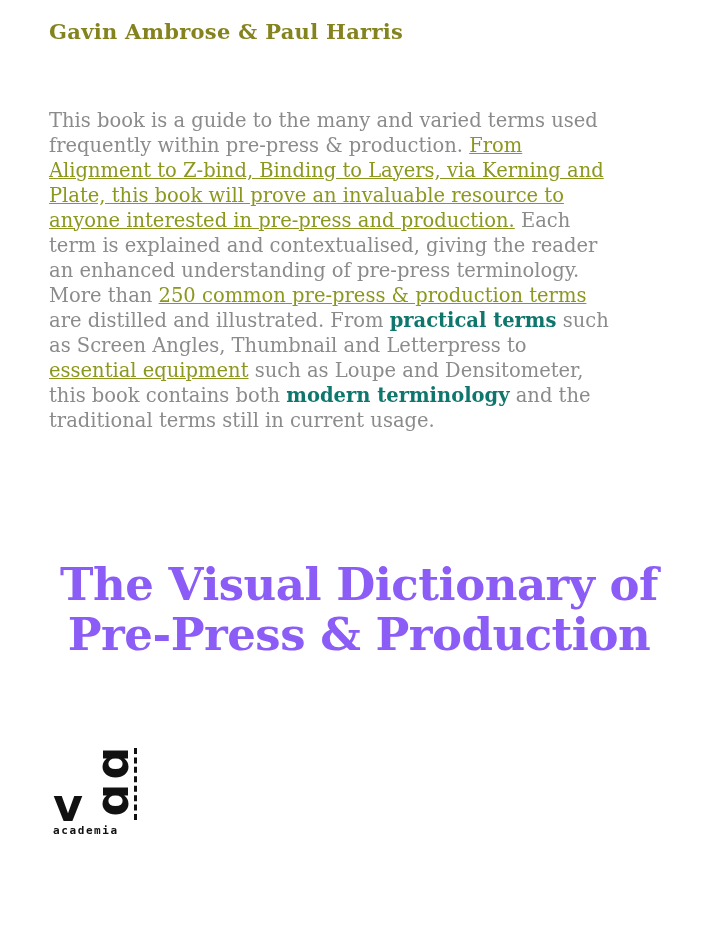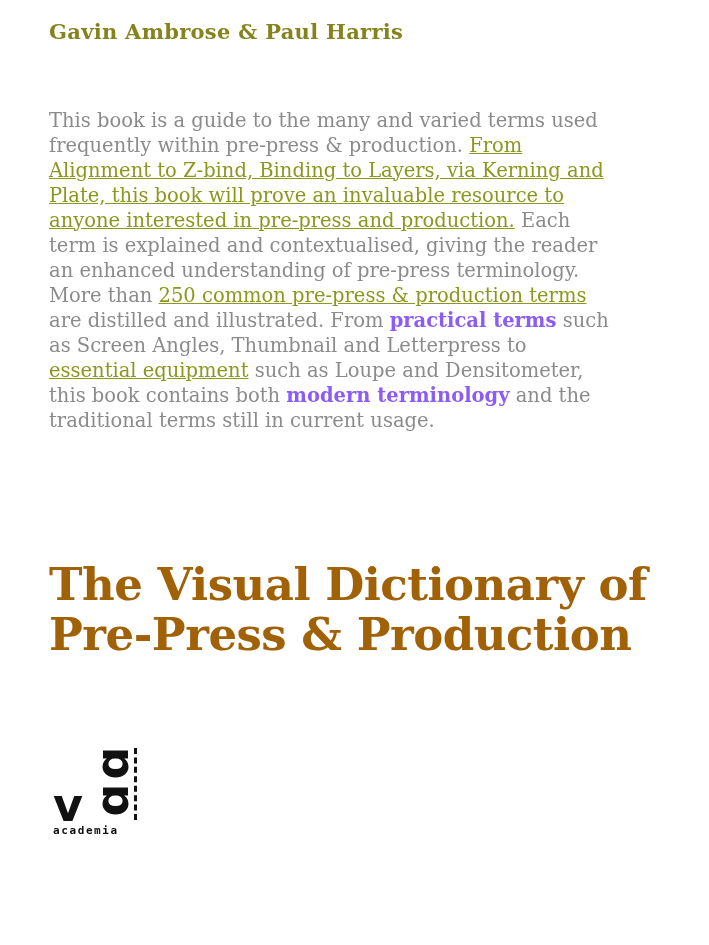--- a/index.html
+++ b/index.html
@@ -29,31 +29,32 @@
     position: absolute;
     left: 49px;
     top: 88px;
     width: 560px;
     font-size: 19.5px;
     line-height: 25px;
     text-align: left;
   }
   .seg-gray   { color: #8b8b8b; margin-top: 29px; }
   .seg-accent { color: #8c971d; text-decoration: underline; }
-  .seg-dark   { color: #8b5cf6; font-weight: bold; }
+  .seg-dark   { color: #0f766e; font-weight: bold; }
   .book-title {
     position: absolute;
     left: 49px;
     top: 560px;
     width: 620px;
     font-size: 45px;
     line-height: 50px;
     font-weight: bold;
-    color: #a16207;
+    color: #8b5cf6;
     letter-spacing: -0.5px;
+    text-align: center;
   }
   .book-title .title-line { display: block; white-space: nowrap; }
   .publisher-logo {
     position: absolute;
     left: 53px;
     top: 746px;
     width: 90px;
     height: 100px;
     color: #111111;
     font-family: "DejaVu Sans", sans-serif;

